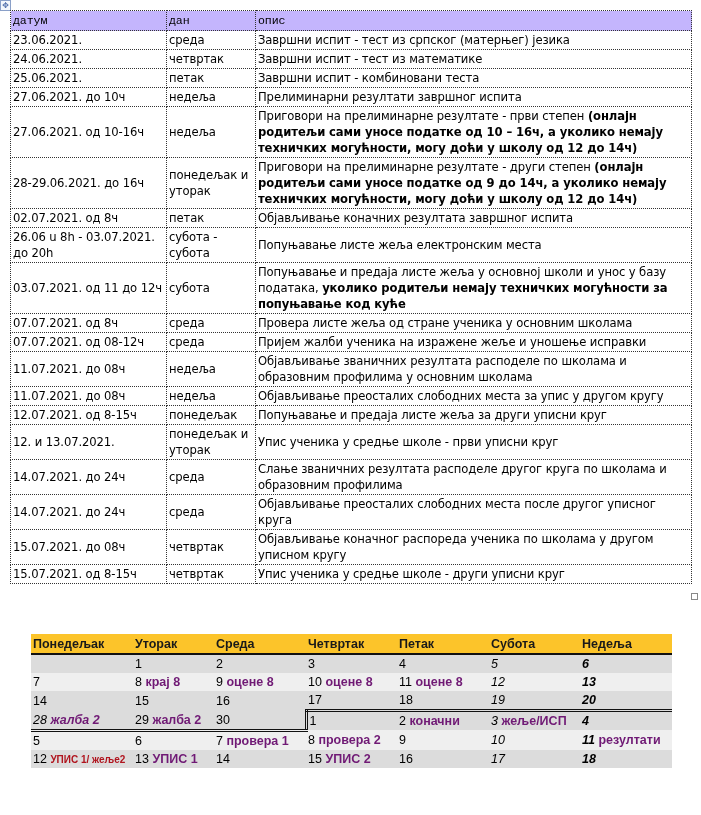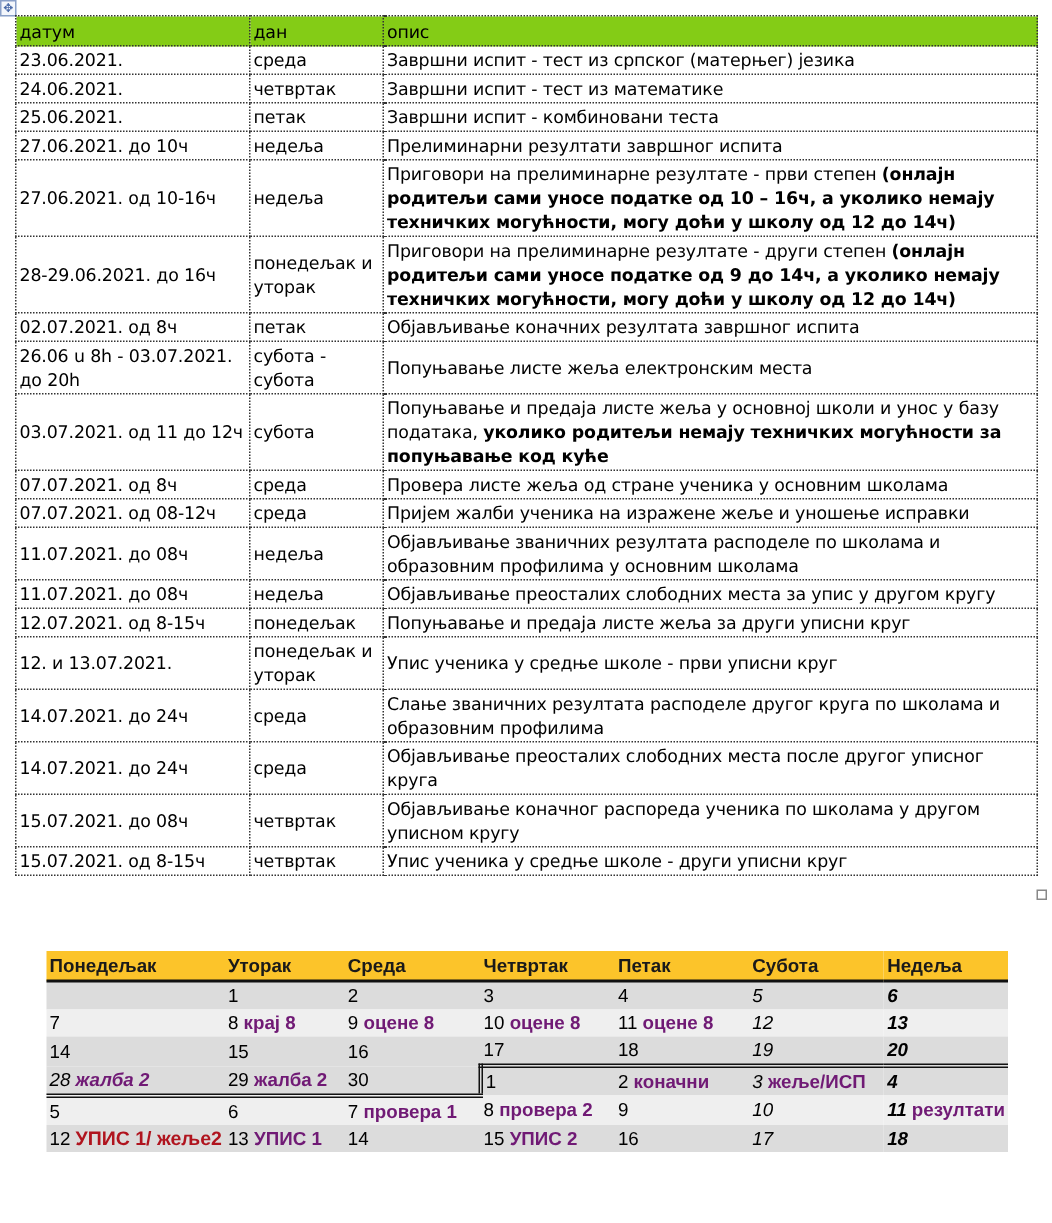--- a/index.html
+++ b/index.html
@@ -7,35 +7,35 @@
          font-family: "DejaVu Sans", sans-serif; color: #000; }
   .move-handle { position: absolute; left: 0; top: 0; width: 9px; height: 9px;
                  border: 1px solid #8aa0c8; background: #f4f7fc; font-size: 8px;
                  line-height: 9px; text-align: center; color: #4a6aa8; }
   .resize-handle { position: absolute; left: 691px; top: 593px; width: 5px; height: 5px;
                    border: 1px solid #888; background: #fff; }
   table.sched { position: absolute; left: 10px; top: 10px; width: 682px;
                 border-collapse: collapse; font-size: 11.6px; letter-spacing: -0.1px; }
   table.sched td { border: 1px dotted #333; padding: 1px 2px 1px 2px; vertical-align: middle;
                    line-height: 16px; }
-  table.sched tr.head td { background: #84cc16; height: 17px; }
+  table.sched tr.head td { background: #c4b5fd; height: 17px; font-family: Liberation Mono, monospace; }
   table.sched td.c1 { width: 151px; }
   table.sched td.c2 { width: 84px; }
   table.sched .b { font-weight: bold; text-align: right; }
 
   table.cal { position: absolute; left: 31px; top: 634px; width: 641px;
               border-collapse: collapse; font-family: "Liberation Sans", sans-serif;
               font-size: 12.5px; }
   table.cal th { background: #fcc42a; text-align: left; font-weight: bold; color: #1a1a1a;
                  padding: 2px 2px; height: 15px; border-bottom: 2px solid #111; }
   table.cal td { padding: 1px 2px; height: 16px; white-space: nowrap; }
   table.cal tr.dark td { background: #dcdcdc; }
   table.cal tr.light td { background: #efefef; }
   .red { color: #701a75; font-weight: bold; }
-  .red-sm { color: #b0141e; font-weight: bold; font-size: 13px; }
+  .red-sm { color: #b0141e; font-weight: bold; font-size: 10px; }
   .it { font-style: italic; }
   .bi { font-style: italic; font-weight: bold; }
 </style>
 </head>
 <body>
 
 <div class="move-handle">✥</div>
 
 <table class="sched">
   <tbody>

